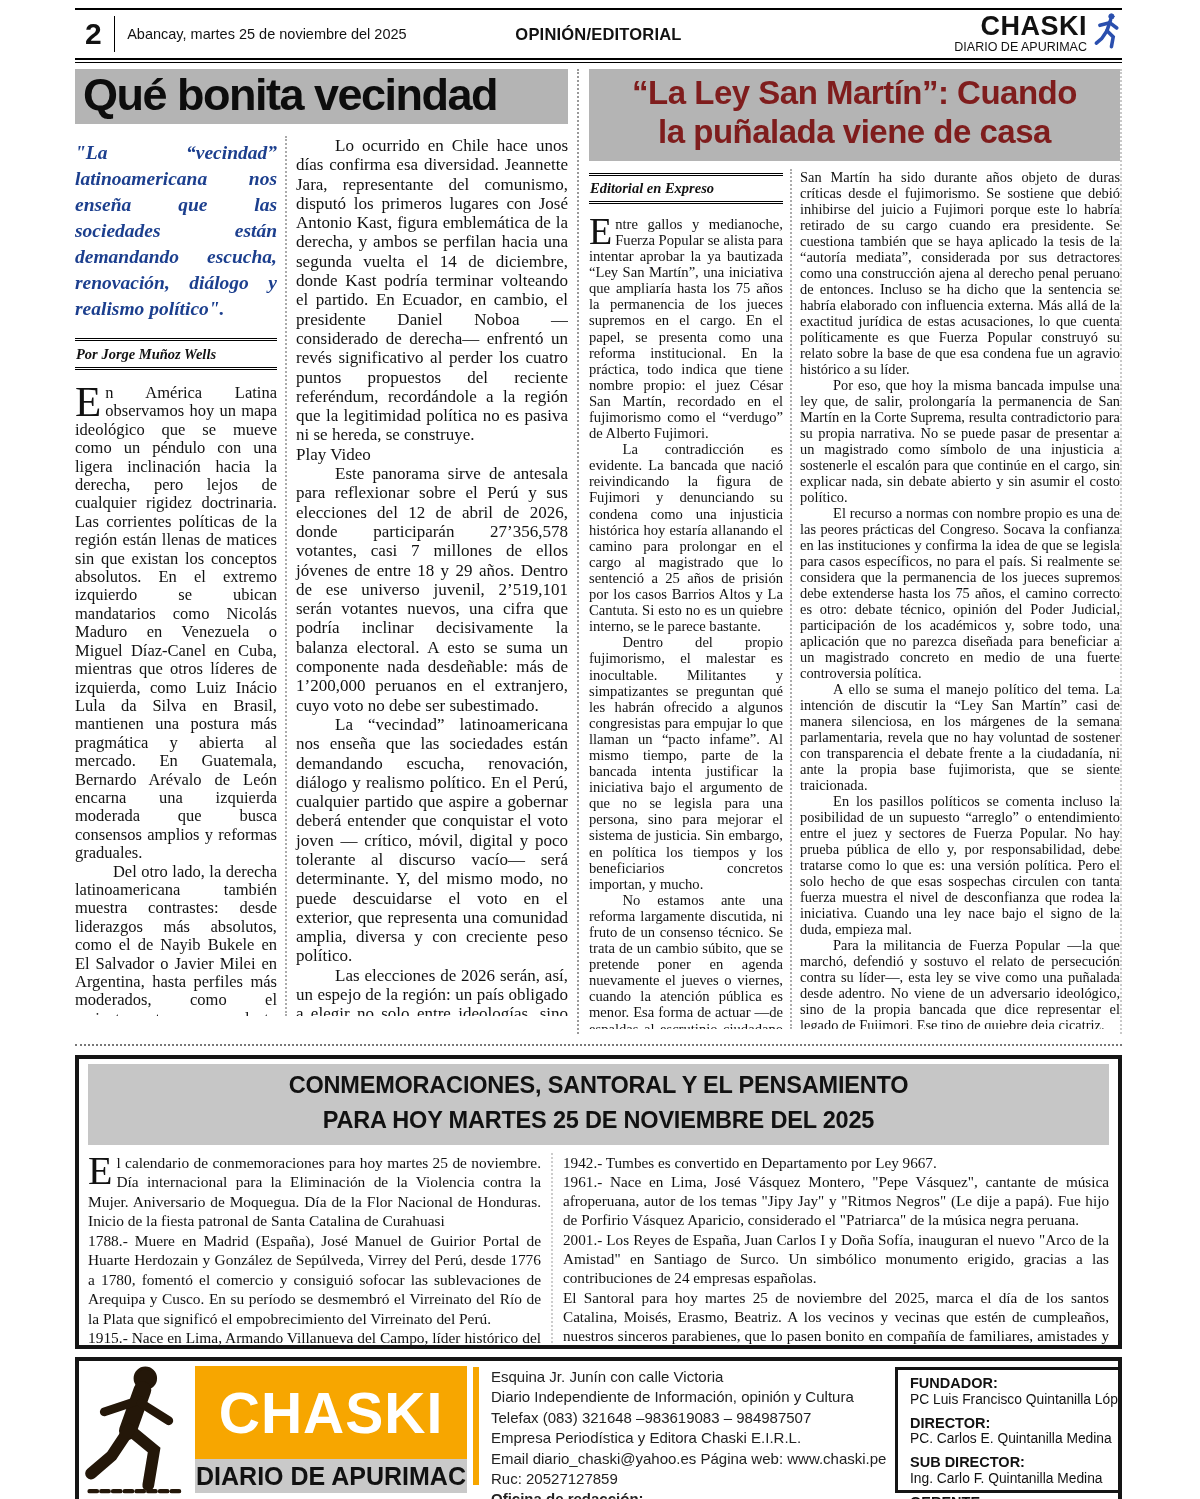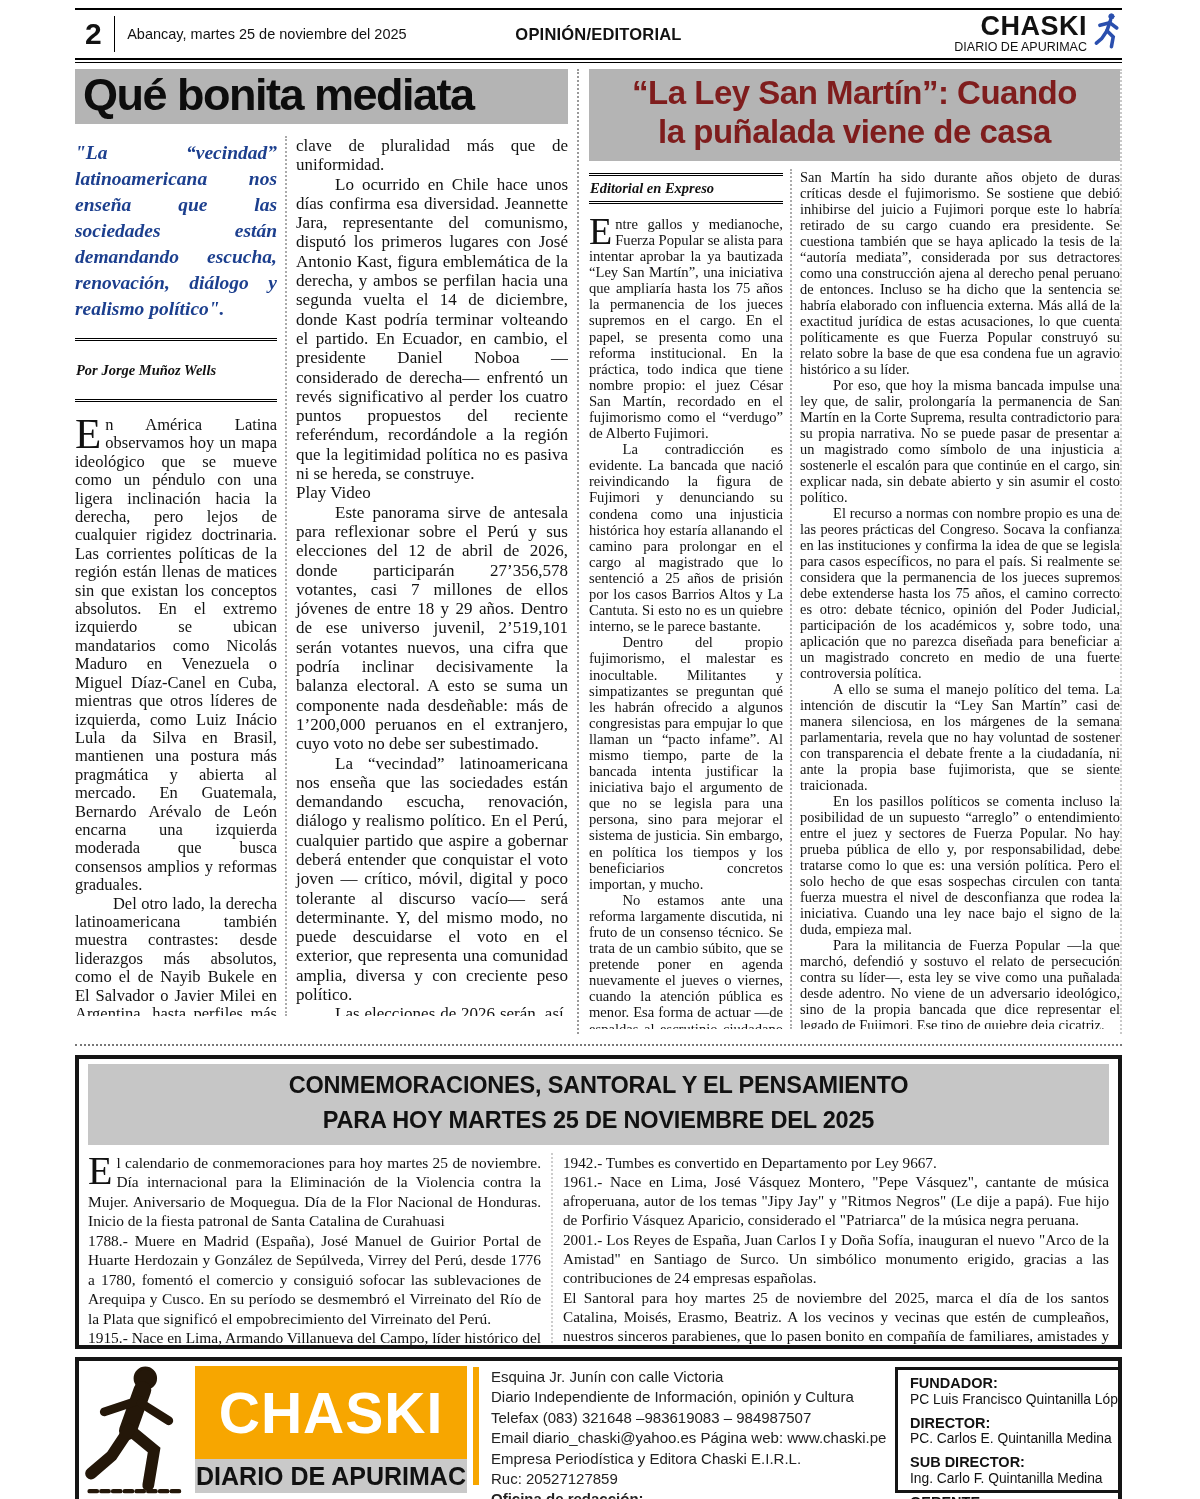--- a/index.html
+++ b/index.html
@@ -22,21 +22,21 @@
   .articles{display:flex;height:965px;overflow:hidden;margin-top:6px;}
   .art-left{width:504px;padding-right:9px;border-right:2px dotted #999;box-sizing:border-box;}
   .art-right{flex:1;padding-left:10px;border-right:2px dotted #c9c9c9;box-sizing:border-box;}
 
   .ltitle{background:#b4b4b4;font:bold 45px/1.0 "Liberation Sans",sans-serif;letter-spacing:-1.5px;padding:3px 6px 7px 8px;color:#0d0d0d;}
   .lcols{display:flex;margin-top:12px;height:880px;overflow:hidden;}
   .lcol1{width:212px;padding-right:8px;border-right:2px dotted #aaa;box-sizing:border-box;}
   .lcol2{flex:1;padding-left:9px;font-size:17px;line-height:19.3px;text-align:justify;}
 
   .quote{color:#1c3f8e;font-weight:bold;font-style:italic;font-size:19.5px;line-height:26px;text-align:justify;margin:4px 0 16px;}
-  .rulebox{border-top:3px double #000;border-bottom:3px double #000;padding:20px 1px;margin-bottom:14px;}
+  .rulebox{border-top:3px double #000;border-bottom:3px double #000;padding:4px 1px;margin-bottom:14px;}
   .byline{font:bold italic 14.5px "Liberation Serif",serif;font-style:italic;font-weight:bold;margin-top:40px;}
 
   .body16{font-size:16.5px;line-height:18.4px;text-align:justify;}
   p{margin:0;text-indent:2.3em;}
   p.cont{text-indent:0;}
   p.flush{text-indent:0;}
   .dc{float:left;font-size:43px;line-height:33px;padding:1px 4px 0 0;}
 
   .rtitle{background:#b4b4b4;color:#7f1d1d;text-align:center;font:bold 33px/1.18 "Liberation Sans",sans-serif;letter-spacing:-.5px;padding:5px 0 9px;}
   .rcols{display:flex;margin-top:8px;height:860px;overflow:hidden;}
@@ -97,34 +97,33 @@
           </g>
         </svg>
       </span>
     </div>
   </div>
   <div class="hdr-after"></div>
 
   <div class="articles">
 
     <div class="art-left">
-      <div class="ltitle">Qué bonita mediata</div>
+      <div class="ltitle">Qué bonita vecindad</div>
       <div class="lcols">
         <div class="lcol1">
           <div class="quote">"La “vecindad” latinoamericana nos enseña que las sociedades están demandando escucha, renovación, diálogo y realismo político".</div>
           <div class="rulebox">
             <span class="byline">Por Jorge Muñoz Wells</span>
           </div>
           <div class="body16">
             <p class="cont"><span class="dc">E</span><span>n América Latina observamos hoy un mapa ideológico que se mueve como un péndulo con una ligera inclinación hacia la derecha, pero lejos de cualquier rigidez doctrinaria. Las corrientes políticas de la región están llenas de matices sin que existan los conceptos absolutos. En el extremo izquierdo se ubican mandatarios como Nicolás Maduro en Venezuela o Miguel Díaz-Canel en Cuba, mientras que otros líderes de izquierda, como Luiz Inácio Lula da Silva en Brasil, mantienen una postura más pragmática y abierta al mercado. En Guatemala, Bernardo Arévalo de León encarna una izquierda moderada que busca consensos amplios y reformas graduales.</span></p>
             <p>Del otro lado, la derecha latinoamericana también muestra contrastes: desde liderazgos más absolutos, como el de Nayib Bukele en El Salvador o Javier Milei en Argentina, hasta perfiles más moderados, como el recientemente electo presidente boliviano Rodrigo Paz. La región, en conjunto, parece avanzar en</p>
           </div>
         </div>
         <div class="lcol2">
-          <p class="cont">clave de pluralidad más que de uniformidad.</p>
           <p>Lo ocurrido en Chile hace unos días confirma esa diversidad. Jeannette Jara, representante del comunismo, disputó los primeros lugares con José Antonio Kast, figura emblemática de la derecha, y ambos se perfilan hacia una segunda vuelta el 14 de diciembre, donde Kast podría terminar volteando el partido. En Ecuador, en cambio, el presidente Daniel Noboa —considerado de derecha— enfrentó un revés significativo al perder los cuatro puntos propuestos del reciente referéndum, recordándole a la región que la legitimidad política no es pasiva ni se hereda, se construye.</p>
           <p class="flush">Play Video</p>
           <p>Este panorama sirve de antesala para reflexionar sobre el Perú y sus elecciones del 12 de abril de 2026, donde participarán 27’356,578 votantes, casi 7 millones de ellos jóvenes de entre 18 y 29 años. Dentro de ese universo juvenil, 2’519,101 serán votantes nuevos, una cifra que podría inclinar decisivamente la balanza electoral. A esto se suma un componente nada desdeñable: más de 1’200,000 peruanos en el extranjero, cuyo voto no debe ser subestimado.</p>
           <p>La “vecindad” latinoamericana nos enseña que las sociedades están demandando escucha, renovación, diálogo y realismo político. En el Perú, cualquier partido que aspire a gobernar deberá entender que conquistar el voto joven — crítico, móvil, digital y poco tolerante al discurso vacío— será determinante. Y, del mismo modo, no puede descuidarse el voto en el exterior, que representa una comunidad amplia, diversa y con creciente peso político.</p>
           <p>Las elecciones de 2026 serán, así, un espejo de la región: un país obligado a elegir no solo entre ideologías, sino entre lecturas distintas del futuro.</p>
         </div>
       </div>
     </div>
 
     <div class="art-right">
@@ -197,22 +196,22 @@
       <div class="logo-orange">
         <span>CHASKI</span>
       </div>
       <div class="logo-gray">DIARIO DE APURIMAC</div>
     </div>
     <div class="fdiv"></div>
     <div class="fcontact">
       <div>Esquina  Jr. Junín con calle Victoria</div>
       <div>Diario Independiente de Información, opinión y Cultura</div>
       <div>Telefax (083) 321648 –983619083 – 984987507</div>
+      <div>Empresa Periodística y Editora Chaski E.I.R.L.</div>
       <div>Email diario_chaski@yahoo.es  Página web: www.chaski.pe</div>
-      <div>Empresa Periodística y Editora Chaski E.I.R.L.</div>
       <div>Ruc: 20527127859</div>
       <div class="b">Oficina de redacción:</div>
 
     </div>
     <div class="fstaff">
       <div class="grp">
         <div class="role">FUNDADOR:</div>
         <div class="nm">PC Luis Francisco Quintanilla López</div>
       </div>
       <div class="grp">

